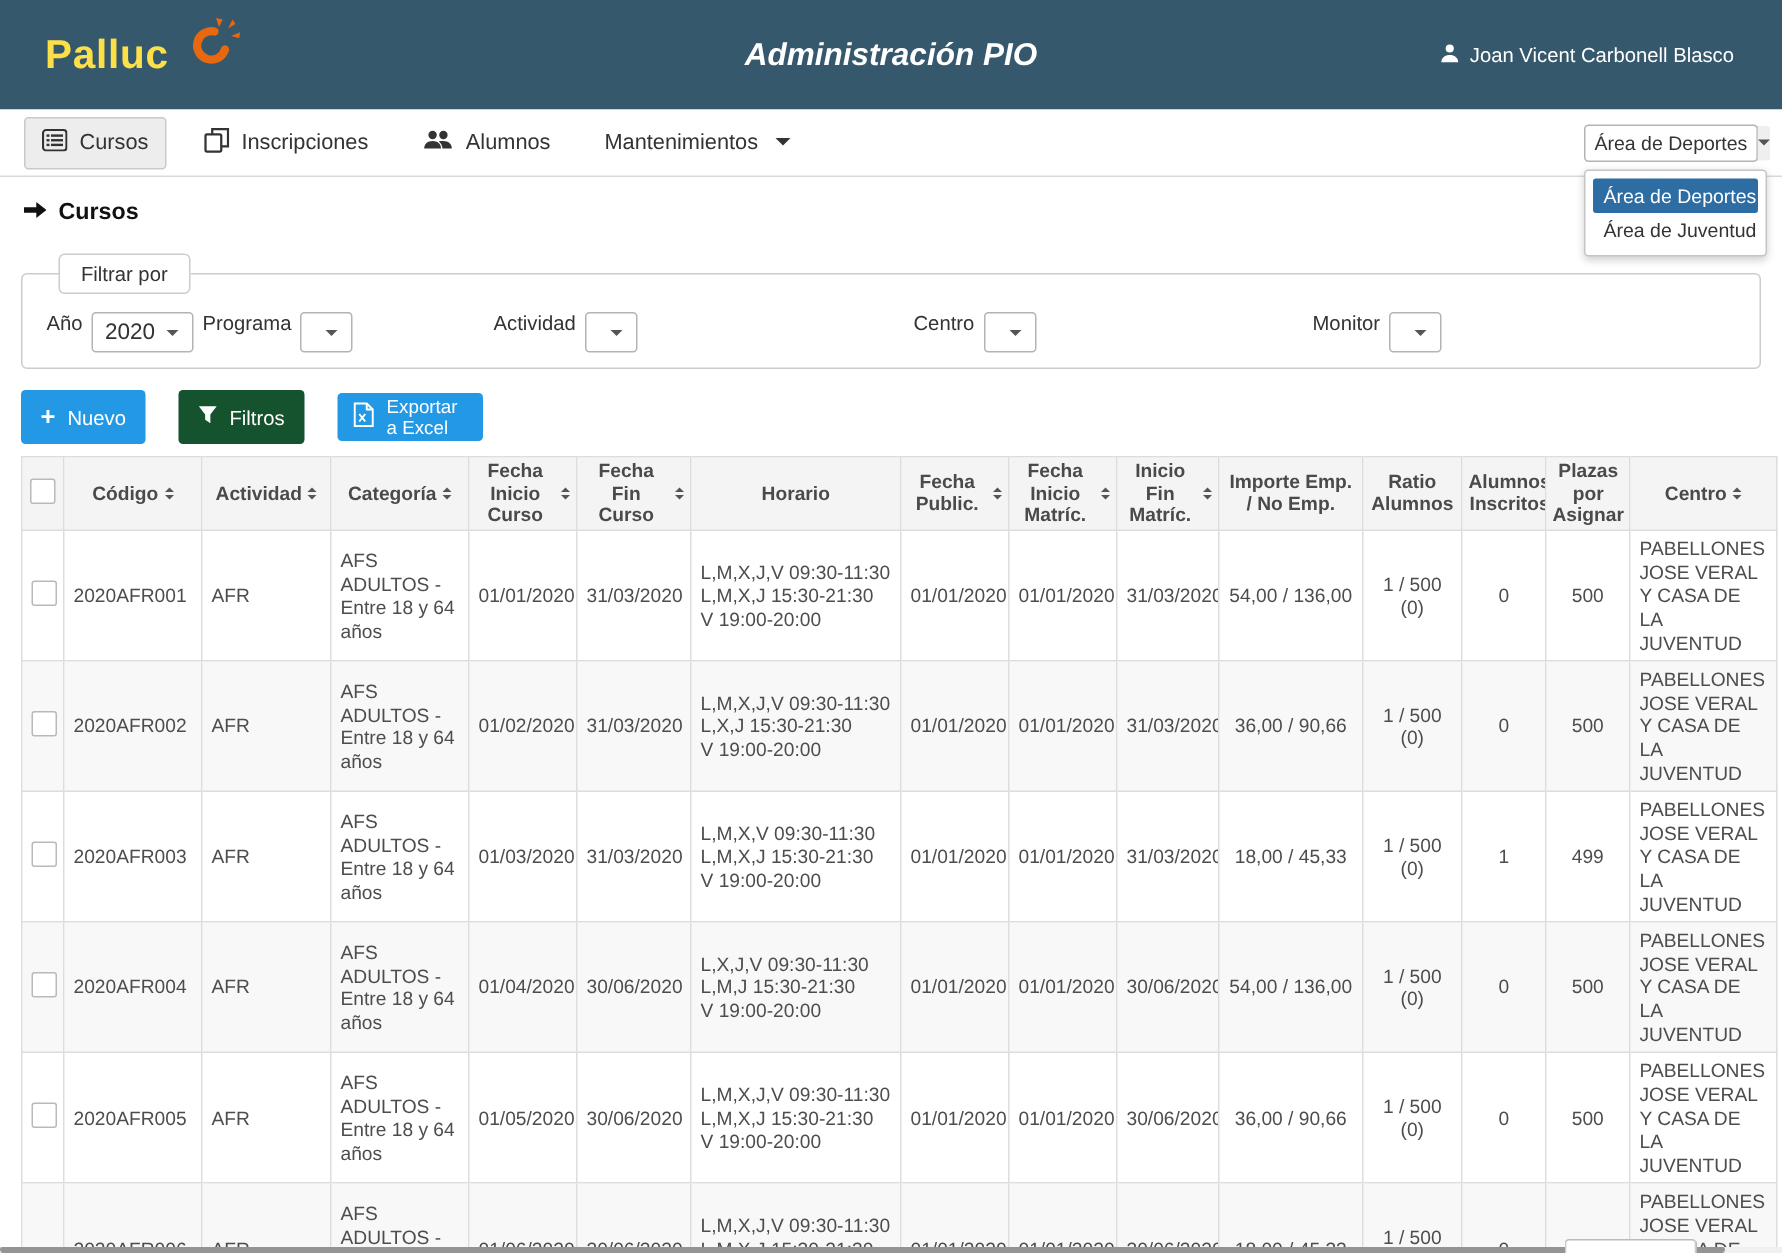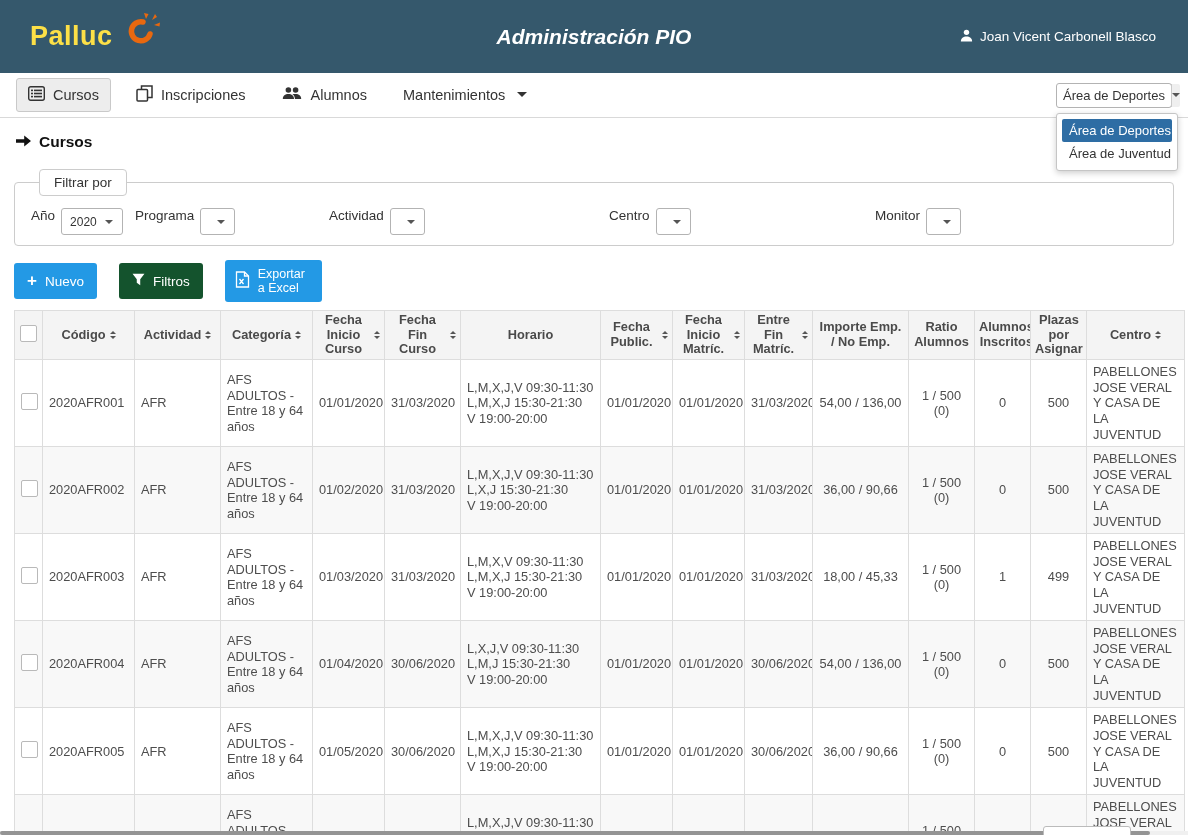--- a/index.html
+++ b/index.html
@@ -45,32 +45,32 @@
   
   fieldset.filter { margin:8px 14px 0; border:1px solid #ccc; border-radius:4px;
     padding:10px 16px 10px; }
   fieldset.filter legend { border:1px solid #ccc; border-radius:4px; padding:5px 14px;
     font-size:13.5px; color:#333; margin-left:8px; background:#fff; }
   .filter-row { display:flex; gap:28px; margin-top:2px; }
   .f-group { display:flex; flex-direction:row; gap:6px; }
   .f-label { font-size:13.5px; color:#333; }
   .sel { height:27px; border:1px solid #b3b3b3; border-radius:3px; background:#fff;
     display:flex; align-items:center; cursor:pointer; }
-  .sel .val { flex:1; font-size:12px; color:#333; padding:0 8px; }
+  .sel .val { flex:1; font-size:15px; color:#333; padding:0 8px; }
   .sel .car { width:0; height:0; border:4.5px solid transparent; border-top-color:#555;
     margin:4px 9px 0 0; }
 
   
   .toolbar { display:flex; align-items:center; gap:22px; padding:14px 14px 8px; }
   .btn { background:#2399e5; color:#fff; border:none; border-radius:3px; font-size:13.5px;
     display:inline-flex; align-items:center; gap:8px; padding:0 13px; height:36px; cursor:pointer;
     font-family:inherit; }
   .btn .plus { font-size:17px; font-weight:bold; }
   .btn.light { background:#14532d; }
-  .btn.excel { height:42px; font-size:12.5px; line-height:1.15; text-align:left; padding:0 10px; }
+  .btn.excel { height:32px; font-size:12.5px; line-height:1.15; text-align:left; padding:0 10px; }
   .btn.excel .lbl { width:54px; white-space:normal; }
 
   
   .table-wrap { margin-left:14px; width:1174px; overflow:hidden; }
   table.grid { border-collapse:collapse; table-layout:fixed; width:1170px; }
   table.grid th, table.grid td { border:1px solid #ddd; font-size:12.8px; vertical-align:middle;
     overflow:hidden; }
   table.grid thead th { background:#f4f4f4; color:#4a4a4a; font-weight:bold; height:39px;
     text-align:center; padding:2px 4px; line-height:1.15; }
   table.grid tbody tr { height:61px; }
@@ -317,21 +317,21 @@
               </span>
             </span></th>
           <th><span class="th-flex">
               <span>Fecha Inicio Matríc.</span>
               <span class="sort-icon">
                 <i class="up"></i>
                 <i class="dn"></i>
               </span>
             </span></th>
           <th><span class="th-flex">
-              <span>Entre Fin Matríc.</span>
+              <span>Inicio Fin Matríc.</span>
               <span class="sort-icon">
                 <i class="up"></i>
                 <i class="dn"></i>
               </span>
             </span></th>
           <th><span class="th-flex">
               <span>Importe Emp. / No Emp.</span>
             </span></th>
           <th><span class="th-flex">
               <span>Ratio Alumnos</span>

